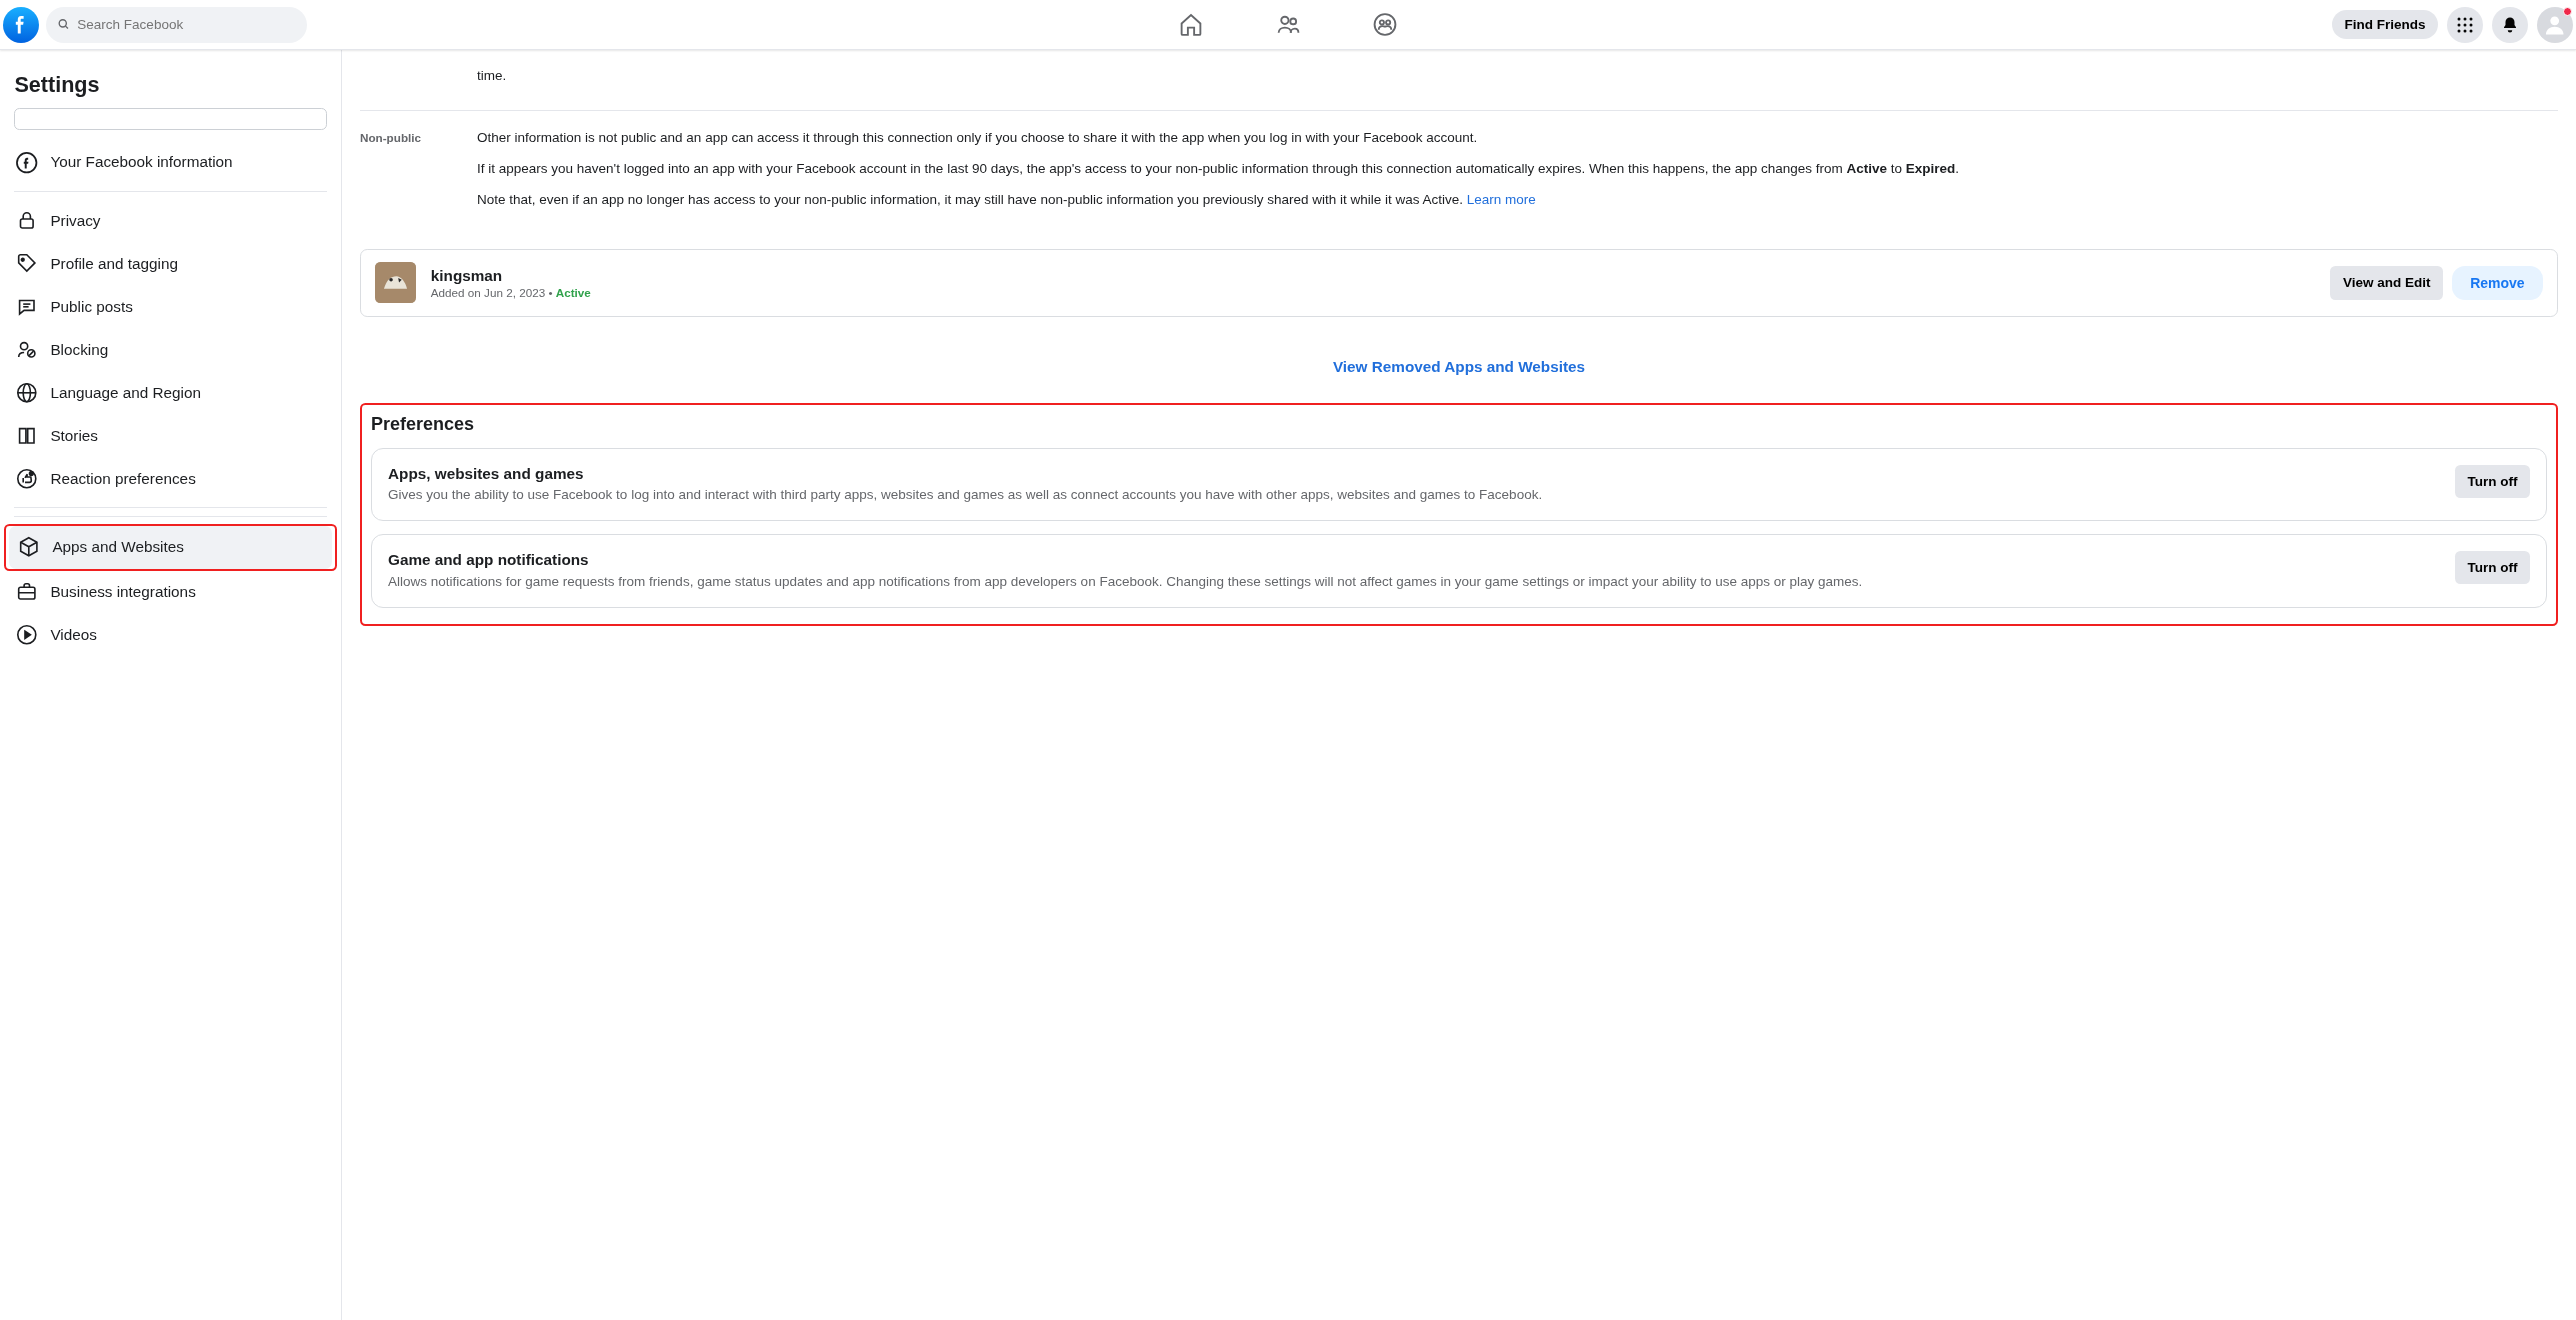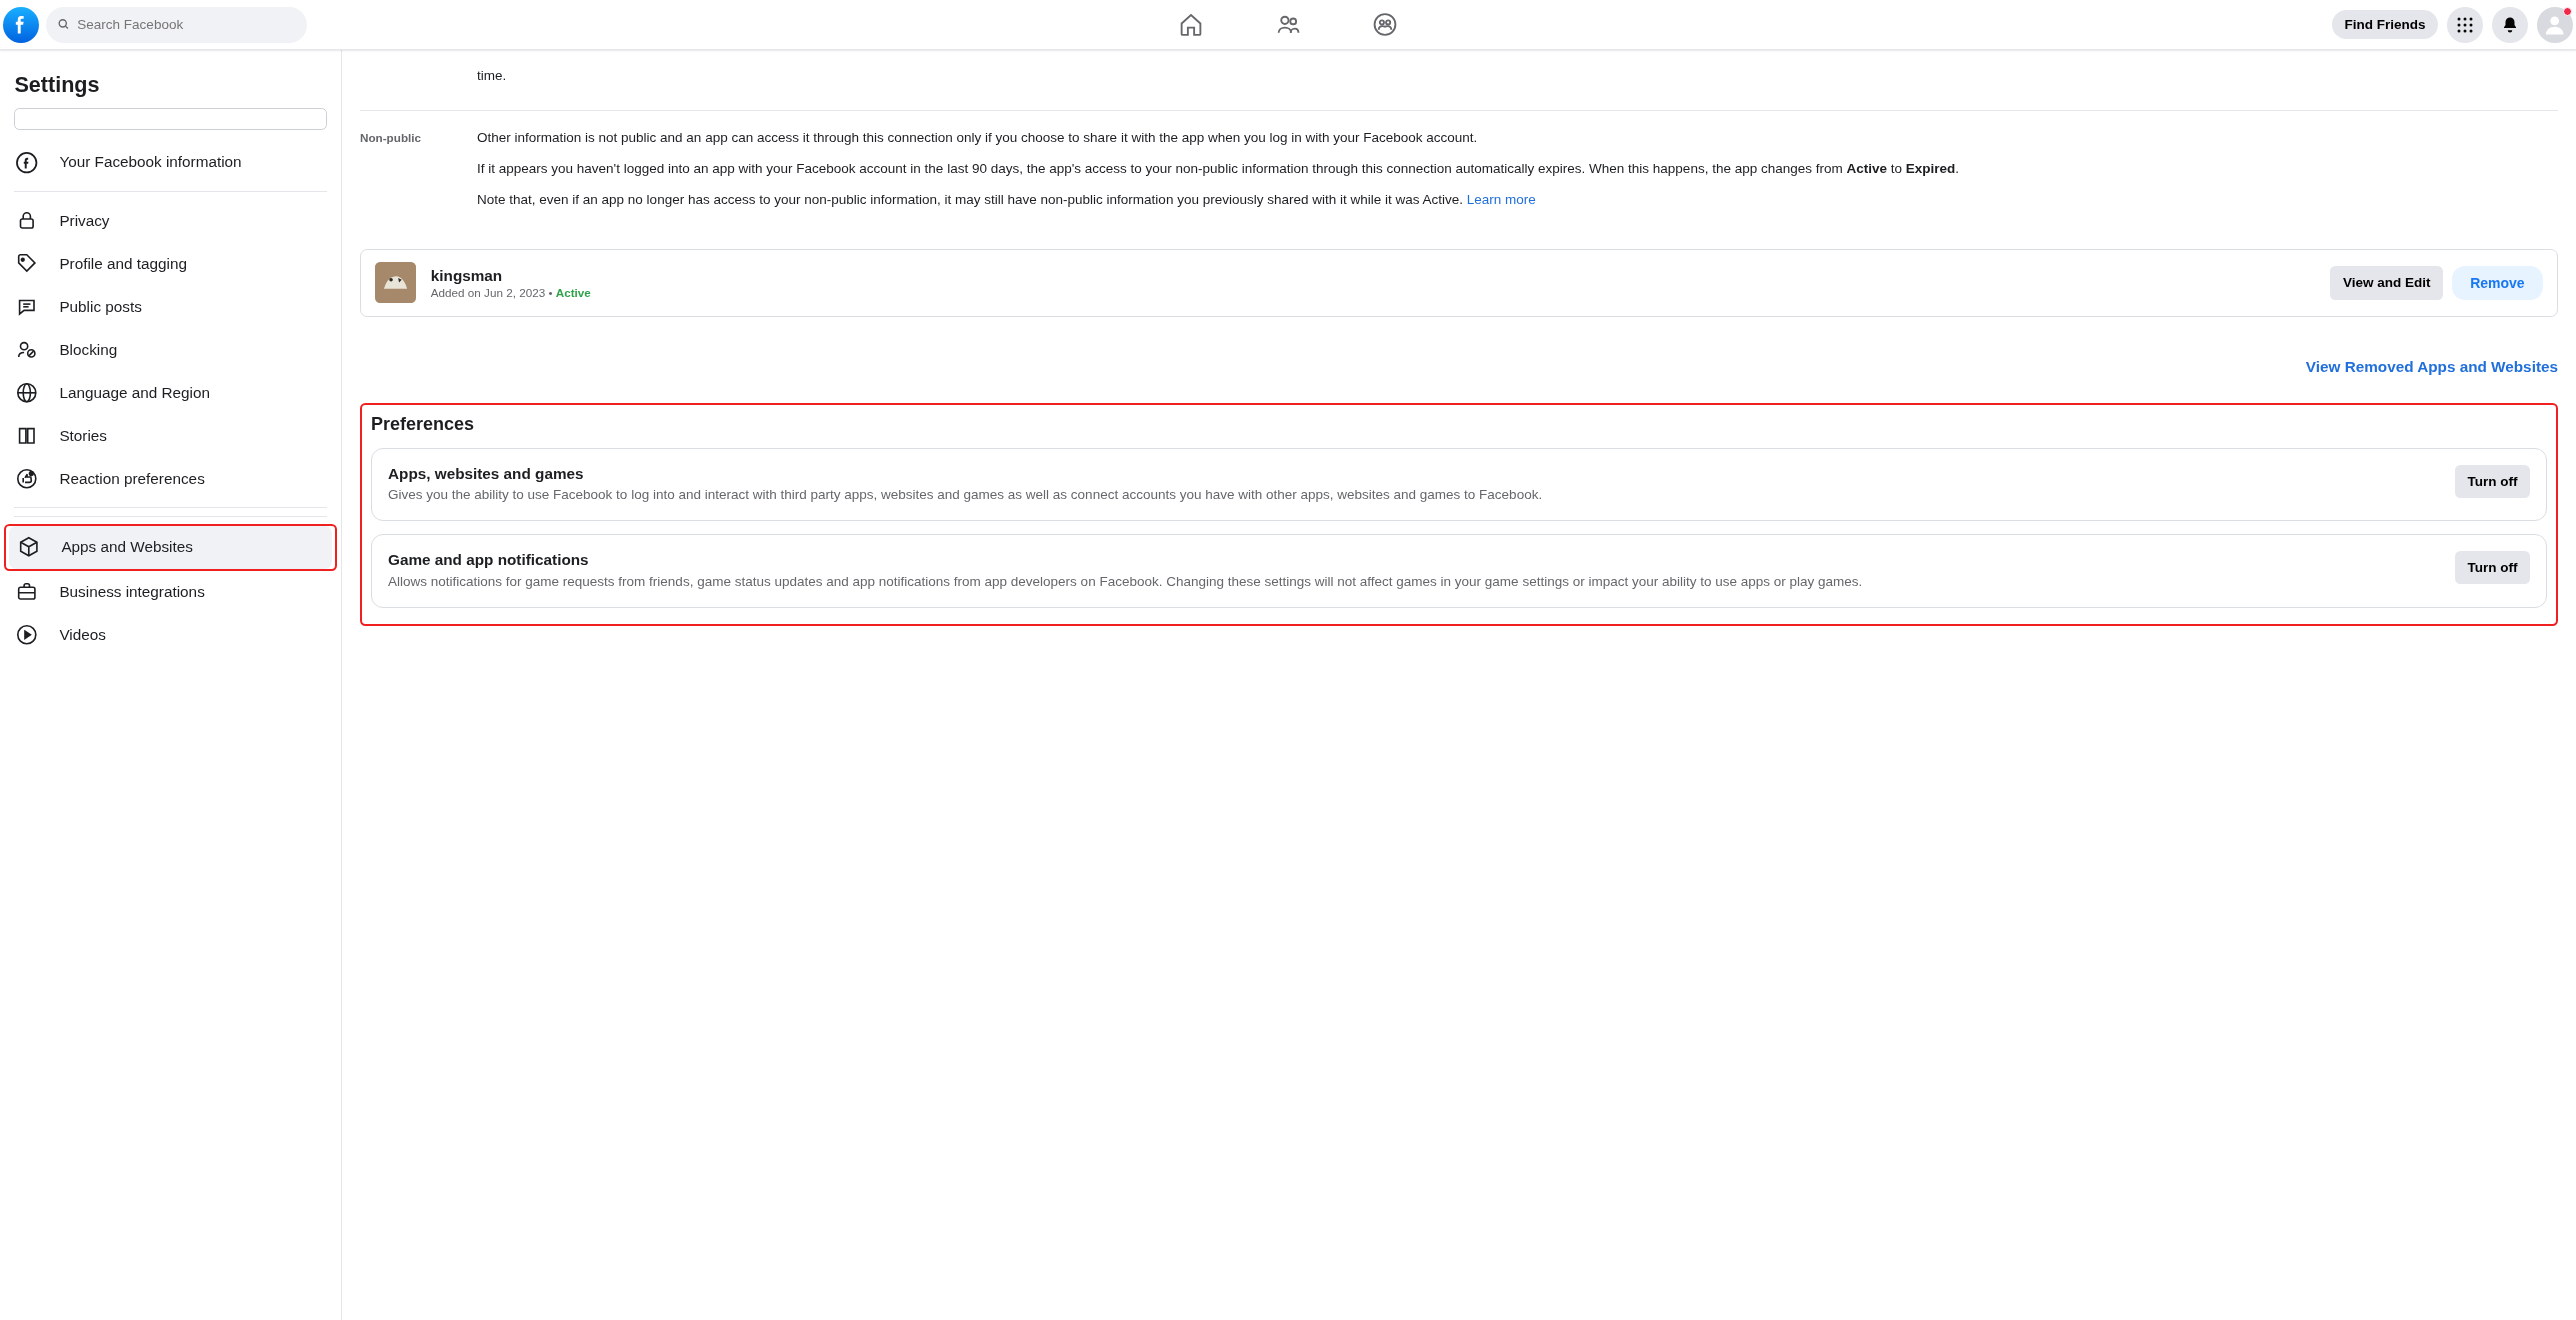--- a/index.html
+++ b/index.html
@@ -65,21 +65,21 @@
   width: 342px; border-right: 0.9px solid #e4e6eb;
   padding: 14.4px 7.2px; overflow-y: auto;
 }
 .sidebar h1 { font-size: 21.6px; font-weight: 700; padding: 7.2px; margin-bottom: 3.6px; }
 .sidebar-search-under {
   margin: 3.6px 7.2px 10.8px 7.2px;
   border: 0.9px solid #ccd0d5; border-radius: 5.4px; height: 21.6px;
 }
 .sidebar-group-divider { border-top: 0.9px solid #e4e6eb; margin: 7.2px; }
 .sidebar-item {
-  display: flex; align-items: center; gap: 20px;
+  display: flex; align-items: center; gap: 11px;
   padding: 9px 7.2px; border-radius: 7.2px; cursor: pointer;
   font-size: 15.3px; font-weight: 500;
 }
 .sidebar-item.active { background: #f0f2f5; }
 .sidebar-item .icon { width: 25px; height: 25px; display: flex; align-items: center; justify-content: center; }
 .sidebar-red-wrap { border: 2.7px solid #f02020; border-radius: 5.4px; margin: 0 -3.6px; padding: 0 3.6px; }
 
 .main { flex: 1; overflow-y: auto; padding: 8px 18px 36px 18px; }
 
 
@@ -109,21 +109,21 @@
 .btn-grey {
   background: #e4e6eb; border: none; border-radius: 5.4px;
   padding: 9px 12.6px; font-size: 13.5px; font-weight: 600; cursor: pointer;
 }
 .btn-blue-light {
   background: #e7f3ff; color: #1877f2; border: none; border-radius: 13px;
   padding: 9px 18px; font-size: 14px; font-weight: 600; cursor: pointer;
 }
 
 .removed-link {
-  text-align: right; margin: 41px 0 27px 0;
+  text-align: center; margin: 41px 0 27px 0;
 }
 .removed-link a { color: #216fdb; font-size: 15.3px; font-weight: 600; text-decoration: none; }
 
 
 .pref-red-wrap { border: 2.7px solid #f02020; border-radius: 5.4px; padding: 9px 9px 16px 9px; }
 .pref-title { font-size: 18px; font-weight: 700; margin-bottom: 12.6px; }
 .pref-card {
   border: 0.9px solid #dadde1; border-radius: 12px;
   padding: 16px 16px; display: flex; align-items: flex-start; gap: 14.4px;
   margin-bottom: 12.6px;

